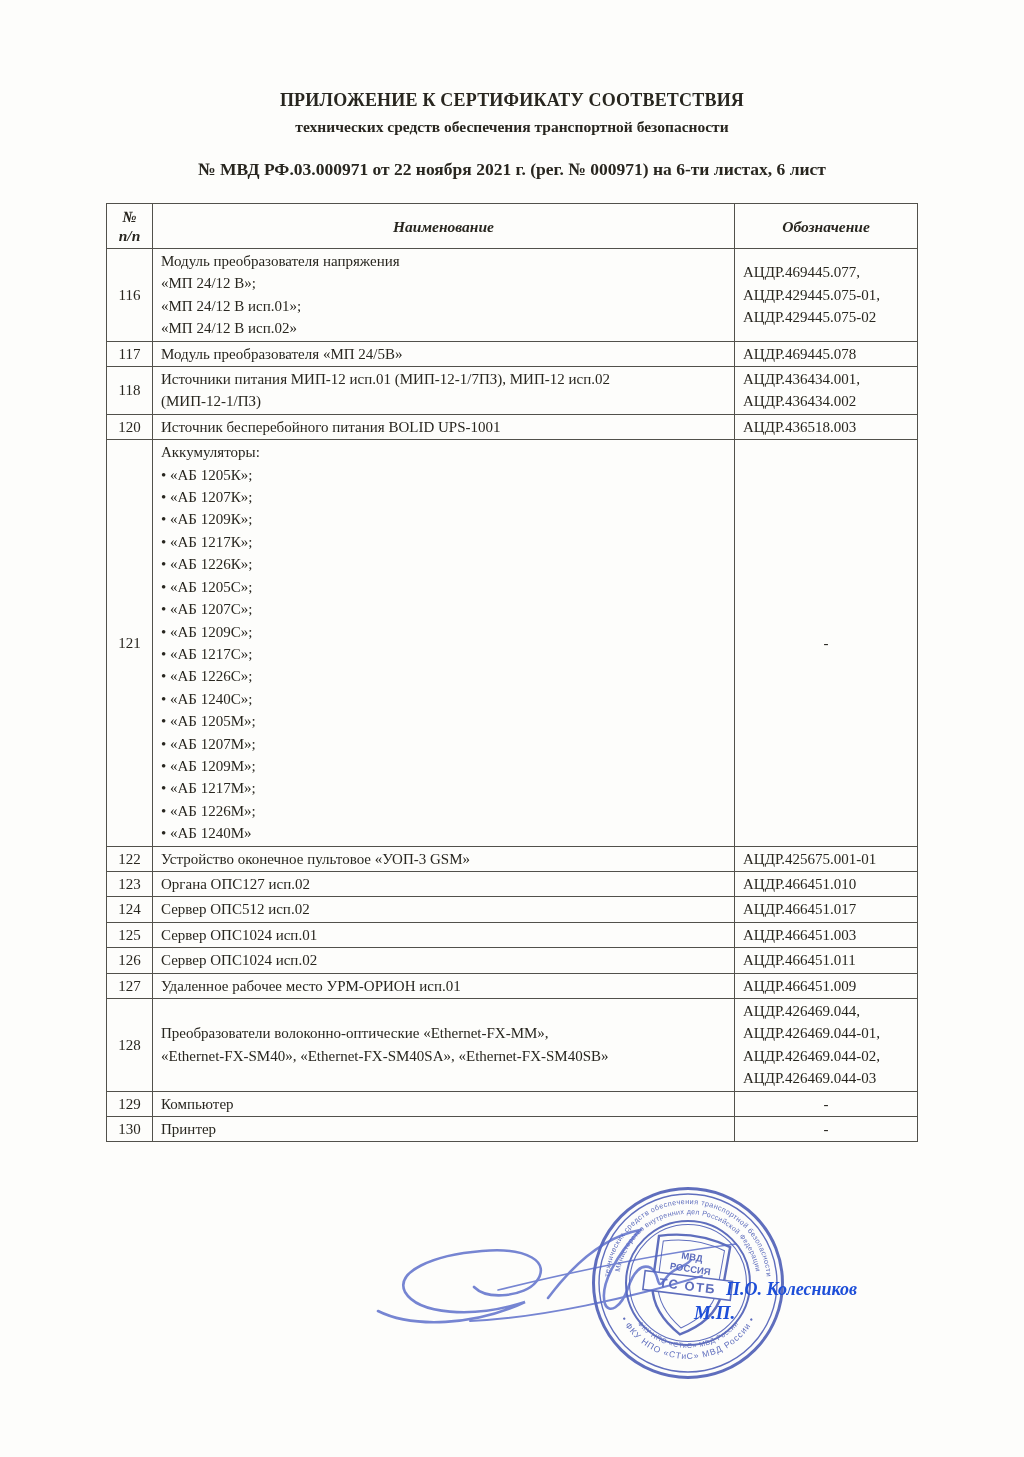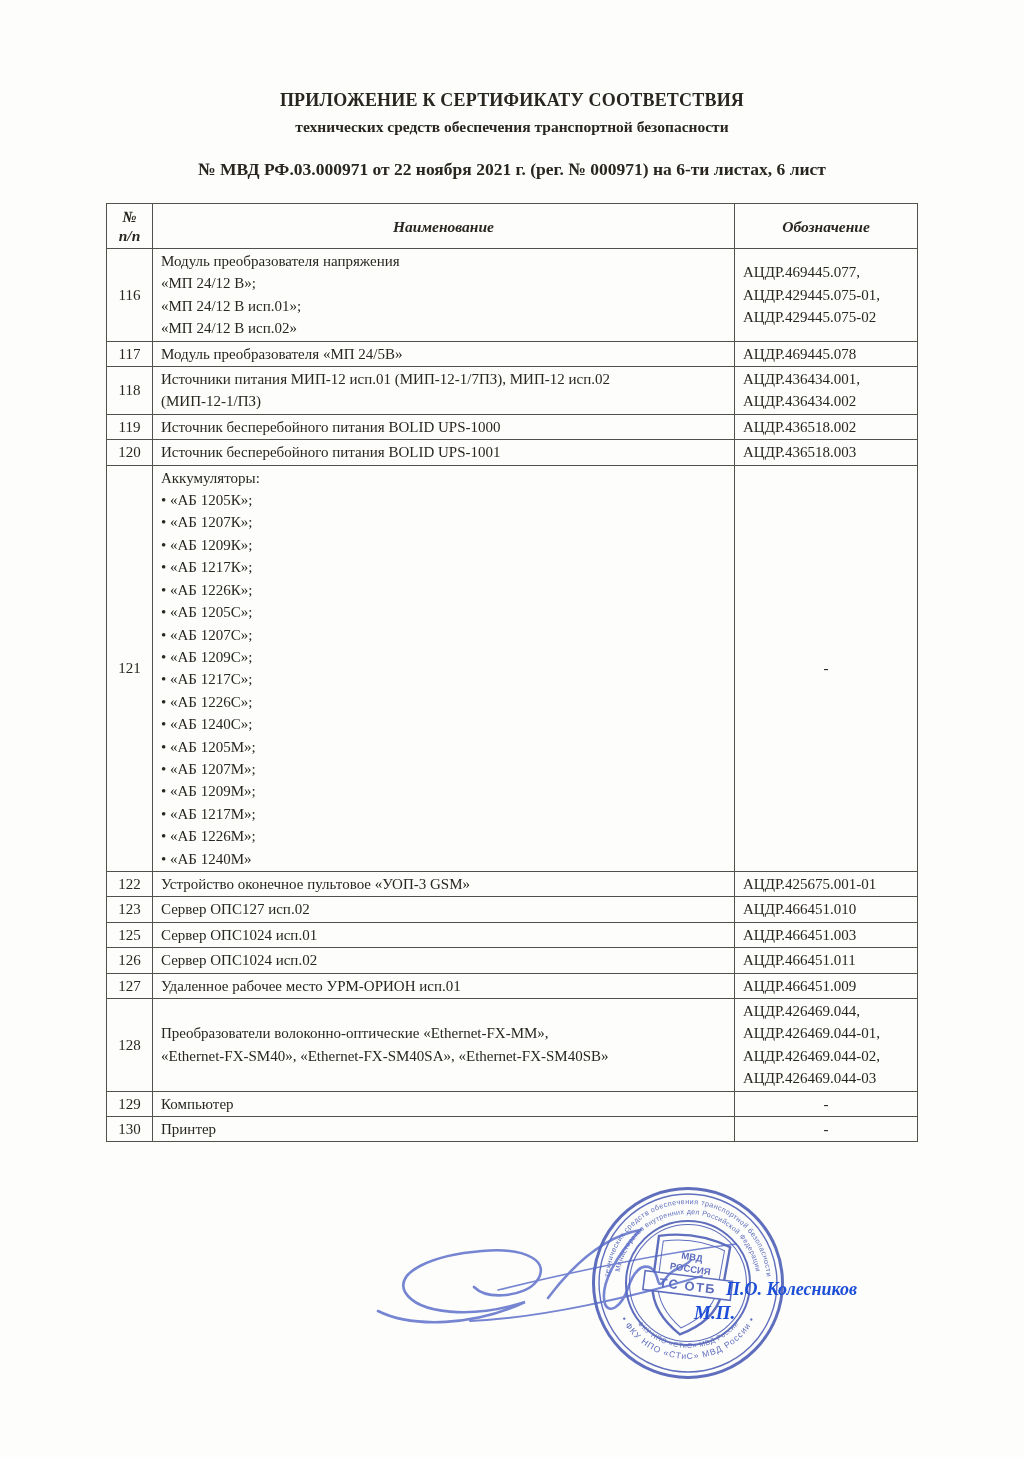--- a/index.html
+++ b/index.html
@@ -106,25 +106,20 @@
       <td class="c-num">117</td>
       <td class="c-name">Модуль преобразователя «МП 24/5В»</td>
       <td class="c-desig">АЦДР.469445.078</td>
     </tr>
         <tr>
       <td class="c-num">118</td>
       <td class="c-name">Источники питания МИП-12 исп.01 (МИП-12-1/7ПЗ), МИП-12 исп.02
 (МИП-12-1/ПЗ)</td>
       <td class="c-desig">АЦДР.436434.001,
 АЦДР.436434.002</td>
-    </tr>
-        <tr>
-      <td class="c-num">119</td>
-      <td class="c-name">Источник бесперебойного питания BOLID UPS-1000</td>
-      <td class="c-desig">АЦДР.436518.002</td>
     </tr>
         <tr>
       <td class="c-num">120</td>
       <td class="c-name">Источник бесперебойного питания BOLID UPS-1001</td>
       <td class="c-desig">АЦДР.436518.003</td>
     </tr>
         <tr>
       <td class="c-num">121</td>
       <td class="c-name">Аккумуляторы:
 • «АБ 1205К»;
@@ -146,22 +141,27 @@
 • «АБ 1240М»</td>
       <td class="c-desig dash">-</td>
     </tr>
         <tr>
       <td class="c-num">122</td>
       <td class="c-name">Устройство оконечное пультовое «УОП-3 GSM»</td>
       <td class="c-desig">АЦДР.425675.001-01</td>
     </tr>
         <tr>
       <td class="c-num">123</td>
-      <td class="c-name">Сервер ОПС127 исп.02</td>
+      <td class="c-name">Органа ОПС127 исп.02</td>
       <td class="c-desig">АЦДР.466451.010</td>
+    </tr>
+        <tr>
+      <td class="c-num">124</td>
+      <td class="c-name">Сервер ОПС512 исп.02</td>
+      <td class="c-desig">АЦДР.466451.017</td>
     </tr>
         <tr>
       <td class="c-num">125</td>
       <td class="c-name">Сервер ОПС1024 исп.01</td>
       <td class="c-desig">АЦДР.466451.003</td>
     </tr>
         <tr>
       <td class="c-num">126</td>
       <td class="c-name">Сервер ОПС1024 исп.02</td>
       <td class="c-desig">АЦДР.466451.011</td>

